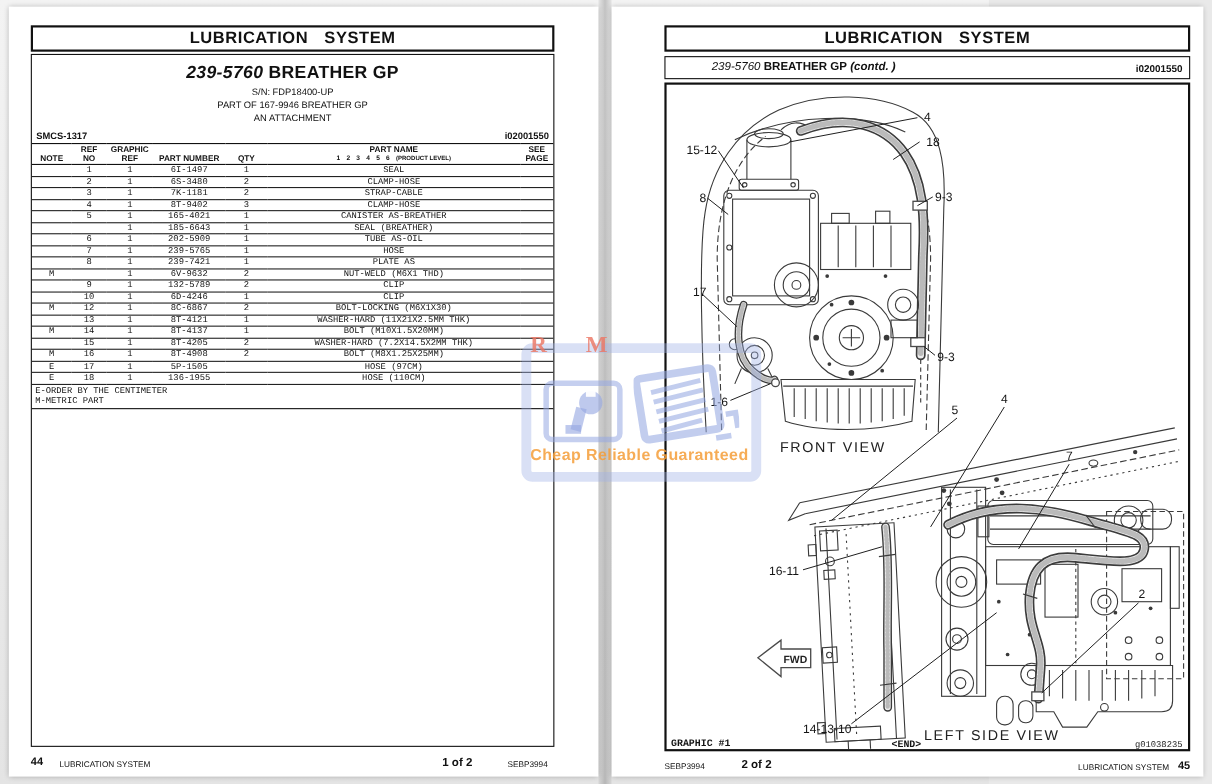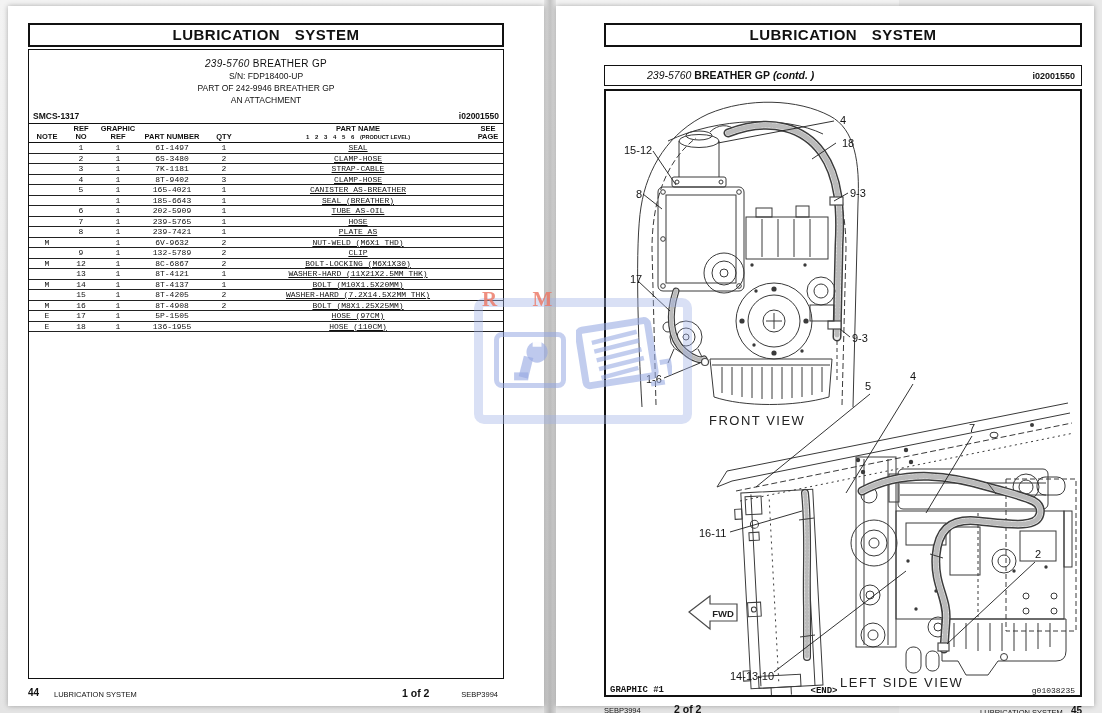--- a/index.html
+++ b/index.html
@@ -16,49 +16,49 @@
   .page-right{left:556px;width:538px;}
   .lp-inner{padding:17px 40px 0 20px;}
   .rp-inner{padding:17px 12px 0 48px;}
 
   .banner{border:2px solid #111;text-align:center;font-weight:bold;font-size:15px;
     letter-spacing:.5px;word-spacing:10px;line-height:16px;padding:2px 0;}
 
   
   .mainbox{border:1.5px solid #111;margin-top:2px;height:628px;display:flex;flex-direction:column;}
   .tblock{text-align:center;padding-top:8px;}
-  .tb-main{font-size:10px;font-weight:normal;letter-spacing:.3px;}
+  .tb-main{font-size:16px;font-weight:bold;letter-spacing:.3px;}
   .tb-main .pn{font-style:italic;}
   .tb-sub{font-size:8.5px;font-weight:normal;margin-top:2px;line-height:10px;}
   .meta{display:flex;justify-content:space-between;font-size:8.5px;font-weight:bold;
     padding:0 4px;margin-top:6px;}
 
   table.parts{width:100%;border-collapse:collapse;table-layout:fixed;margin-top:2px;}
   table.parts thead th{border-top:1.2px solid #111;border-bottom:1.2px solid #111;
     font-size:7.5px;line-height:8px;font-weight:bold;vertical-align:bottom;padding:1px 0;text-align:center;}
   th.h-name{text-align:left;}
   .pl-line{font-size:6px;letter-spacing:2px;font-weight:bold;}
   .pl-small{font-size:5.5px;letter-spacing:0;}
   table.parts tbody td{border-bottom:1px solid #222;
     font-family:"Liberation Mono",monospace;font-size:8px;line-height:9.5px;height:9.5px;
     padding:0;text-align:center;overflow:hidden;white-space:nowrap;}
   td.c-part{text-align:right;padding-right:12px;font-weight:normal;}
-  td.c-name{text-align:left;white-space:pre;text-decoration:underline;}
+  td.c-name{text-align:left;white-space:pre;}
   .notesblock{border-bottom:1.2px solid #111;font-family:"Liberation Mono",monospace;
     font-size:8px;line-height:9px;padding:1px 0 2px 3px;}
   .filler{flex:1;}
 
   .lp-footer{position:relative;height:16px;margin-top:8px;font-size:7.5px;}
   .lp-footer .f-pageno{position:absolute;left:20px;top:0;font-weight:bold;font-size:10px;}
   .lp-footer .f-section{position:absolute;left:46px;top:2.5px;}
   .lp-footer .f-sheet{position:absolute;left:394px;top:0;font-weight:bold;font-size:10.5px;}
   .lp-footer .f-doc{position:absolute;right:46px;top:2.5px;}
 
   
-  .subbox{border:1.5px solid #111;margin-top:18px;height:19px;line-height:19px;
+  .subbox{border:1.5px solid #111;margin-top:4px;height:19px;line-height:19px;
     font-size:10.5px;position:relative;white-space:nowrap;}
   .sub-left{position:absolute;left:42px;top:0;}
   .sub-left .it{font-style:italic;}
   .sub-left b{font-weight:bold;}
   .sub-right{position:absolute;right:6px;top:1px;font-weight:bold;font-size:9px;}
   .framebox{border:2.5px solid #111;margin-top:3px;height:604px;overflow:hidden;}
   .rp-footer{position:relative;height:16px;margin-top:6px;font-size:7.5px;}
   .rp-footer .f-doc{position:absolute;left:48px;top:2.5px;}
   .rp-footer .f-sheet{position:absolute;left:118px;top:0;font-weight:bold;font-size:10.5px;}
   .rp-footer .f-right{position:absolute;right:12px;top:2.5px;}
@@ -75,21 +75,21 @@
   .hoseT2{stroke:#999;stroke-width:3.8;fill:none;stroke-dasharray:1.2 2.1;opacity:.6;stroke-linecap:round;}
   .boltc{fill:#3a3a3a;stroke:none;}
   .leader{stroke:#1c1c1c;stroke-width:.9;}
   .callout{font-family:"Liberation Sans",sans-serif;font-size:11px;fill:#141414;}
   .viewlabel{font-family:"Liberation Sans",sans-serif;font-size:13px;letter-spacing:1.5px;fill:#222;}
   .cornertxt{font-family:"Liberation Mono",monospace;font-size:9px;font-weight:bold;fill:#141414;}
   .imgid{font-family:"Liberation Mono",monospace;font-size:8px;fill:#222;}
   .fwdtxt{font-family:"Liberation Sans",sans-serif;font-size:9.5px;font-weight:bold;fill:#222;}
 
   
-  .wm{position:absolute;left:472px;top:290px;width:236px;height:146px;pointer-events:none;z-index:6;}
+  .wm{position:absolute;left:472px;top:304px;width:236px;height:146px;pointer-events:none;z-index:6;}
   .wm-rect{position:absolute;left:2px;top:8px;width:218px;height:126px;box-sizing:border-box;
     border:9px solid rgba(161,178,230,.40);border-radius:10px;}
   .wm-letters{position:absolute;top:-3px;left:10px;font-family:"Liberation Serif",serif;
     font-weight:bold;font-size:21px;letter-spacing:15px;color:rgba(236,118,100,.82);}
   .wm-toolbox{position:absolute;left:22px;top:42px;width:72px;height:56px;box-sizing:border-box;
     border:5px solid rgba(150,168,226,.55);border-radius:8px;}
   .wm-book{position:absolute;left:104px;top:24px;width:96px;height:80px;}
   .wm-tagline{position:absolute;left:10px;top:102px;font-size:14.5px;font-weight:bold;
     letter-spacing:.4px;color:rgba(244,158,56,.85);white-space:nowrap;}
 </style>
@@ -100,21 +100,21 @@
   <div class="gap-divider"></div>
 
   <div class="page page-left">
     <div class="lp-inner">
       <div class="banner">LUBRICATION SYSTEM</div>
 
       <div class="mainbox">
         <div class="tblock">
           <div class="tb-main"><span class="pn">239-5760</span> <span>BREATHER GP</span></div>
           <div class="tb-sub">S/N: FDP18400-UP</div>
-          <div class="tb-sub">PART OF 242-9946 BREATHER GP</div>
+          <div class="tb-sub">PART OF 167-9946 BREATHER GP</div>
           <div class="tb-sub">AN ATTACHMENT</div>
         </div>
 
         <div class="meta">
           <span>SMCS-1317</span>
           <span>i02001550</span>
         </div>
 
         <table class="parts">
           <colgroup>
@@ -249,20 +249,29 @@
               <tr>
     <td class="c-note"></td>
     <td class="c-ref">9</td>
     <td class="c-gr">1</td>
     <td class="c-part">132-5789</td>
     <td class="c-qty">2</td>
     <td class="c-name">CLIP</td>
     <td class="c-see"></td>
   </tr>
               <tr>
+    <td class="c-note"></td>
+    <td class="c-ref">10</td>
+    <td class="c-gr">1</td>
+    <td class="c-part">6D-4246</td>
+    <td class="c-qty">1</td>
+    <td class="c-name">CLIP</td>
+    <td class="c-see"></td>
+  </tr>
+              <tr>
     <td class="c-note">M</td>
     <td class="c-ref">12</td>
     <td class="c-gr">1</td>
     <td class="c-part">8C-6867</td>
     <td class="c-qty">2</td>
     <td class="c-name">BOLT-LOCKING (M6X1X30)</td>
     <td class="c-see"></td>
   </tr>
               <tr>
     <td class="c-note"></td>
@@ -314,20 +323,24 @@
     <td class="c-ref">18</td>
     <td class="c-gr">1</td>
     <td class="c-part">136-1955</td>
     <td class="c-qty"></td>
     <td class="c-name">HOSE (110CM)</td>
     <td class="c-see"></td>
   </tr>
             </tbody>
         </table>
 
+        <div class="notesblock">
+          <div>E-ORDER BY THE CENTIMETER</div>
+          <div>M-METRIC PART</div>
+        </div>
         <div class="filler"></div>
       </div>
     </div>
 
     <div class="lp-footer">
       <span class="f-pageno">44</span>
       <span class="f-section">LUBRICATION SYSTEM</span>
       <span class="f-sheet">1 of 2</span>
       <span class="f-doc">SEBP3994</span>
     </div>
@@ -587,14 +600,15 @@
           <line x1="18" y1="24" x2="64" y2="20" stroke-width="4.5"></line>
           <line x1="19" y1="33" x2="65" y2="29" stroke-width="4.5"></line>
           <line x1="20" y1="42" x2="66" y2="38" stroke-width="4.5"></line>
           <line x1="21" y1="51" x2="67" y2="47" stroke-width="4.5"></line>
           <line x1="22" y1="60" x2="60" y2="56" stroke-width="4.5"></line>
           <path d="M82,54 h9 v14" stroke-width="5"></path>
           <path d="M70,74 h14" stroke-width="5"></path>
         </g>
       </svg>
     </div>
+    <div class="wm-tagline">Cheap Reliable Guaranteed</div>
   </div>
 </div>
 
 </body></html>

